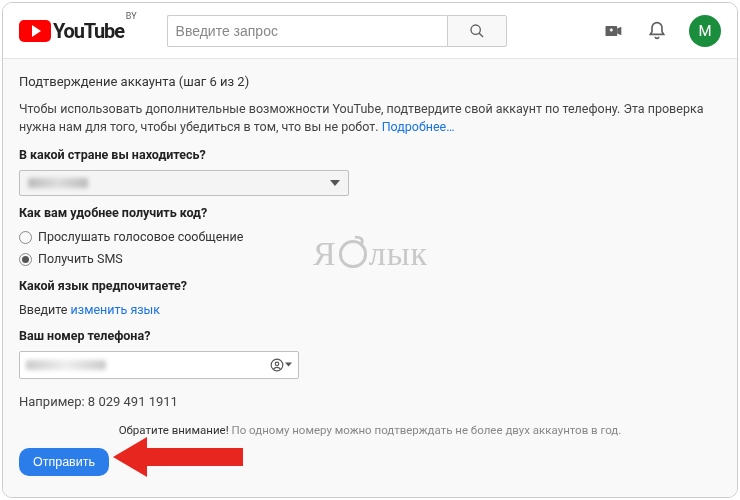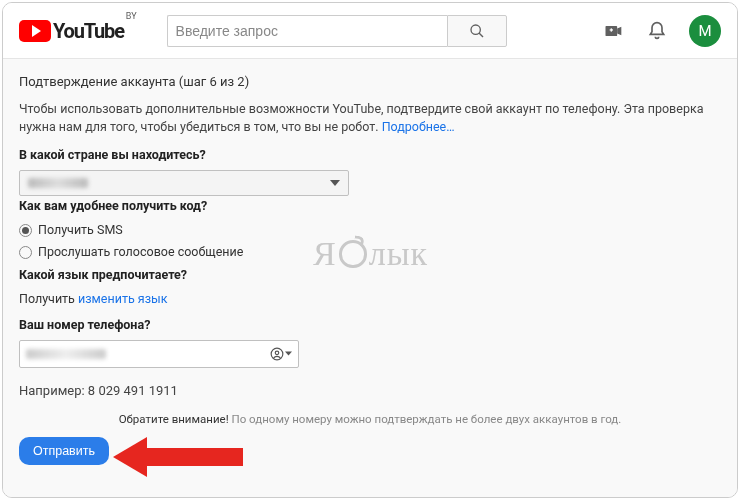--- a/index.html
+++ b/index.html
@@ -16,21 +16,21 @@
     .search-input { flex: 1; border: 1px solid #ccc; border-right: none; padding: 0 8px; font-size: 14px; color: #333; outline: none; border-radius: 2px 0 0 2px; }
     .search-input::placeholder { color: #888; }
     .search-btn { width: 60px; border: 1px solid #ccc; background: #f8f8f8; display: flex; align-items: center; justify-content: center; border-radius: 0 2px 2px 0; cursor: pointer; }
     .spacer { flex: 1; }
     .hicon { width: 24px; height: 24px; margin: 0 10px; color: #606060; display: flex; align-items: center; justify-content: center; cursor: pointer; }
     .avatar { width: 32px; height: 32px; border-radius: 50%; background: #1b8e3e; color: #fff; display: flex; align-items: center; justify-content: center; font-size: 15px; margin-left: 10px; cursor: pointer; }
     .content { padding: 14px 16px; background: #f9f9f9; font-size: 12.5px; color: #333; line-height: 1.45; height: calc(100% - 56px); position: relative; }
     .step-title { font-size: 13px; color: #333; margin-bottom: 8px; }
     .desc { margin-bottom: 10px; color: #444; }
     .desc a, .link { color: #1a73e8; text-decoration: none; cursor: pointer; }
-    .label { font-weight: 700; color: #222; margin: 1px 0 6px; font-size: 12.5px; }
+    .label { font-weight: 700; color: #222; margin: 8px 0 6px; font-size: 12.5px; }
     .select-wrap { width: 330px; height: 26px; border: 1px solid #c0c0c0; background: #f4f4f4; display: flex; align-items: center; justify-content: space-between; padding: 0 8px; border-radius: 2px; cursor: pointer; }
     .select-blur { width: 60px; height: 10px; background: linear-gradient(90deg,#bbb,#ddd,#bbb); filter: blur(2px); border-radius: 2px; }
     .radio-row { display: flex; align-items: center; margin: 4px 0; cursor: pointer; }
     .radio { width: 13px; height: 13px; border: 1px solid #888; border-radius: 50%; margin-right: 6px; display: flex; align-items: center; justify-content: center; }
     .radio.checked::after { content: ""; width: 7px; height: 7px; background: #555; border-radius: 50%; }
     .lang-row { margin: 6px 0 8px; }
     .phone-wrap { display: flex; align-items: center; width: 280px; height: 28px; border: 1px solid #c0c0c0; background: #fff; border-radius: 2px; padding: 0 6px; }
     .phone-blur { width: 80px; height: 10px; background: linear-gradient(90deg,#ccc,#eee,#ccc); filter: blur(2px); border-radius: 2px; }
     .phone-icon { margin-left: auto; color: #555; display: flex; align-items: center; gap: 1px; }
     .example { margin-top: 14px; color: #444; font-size: 13px; }
@@ -99,31 +99,31 @@
     <div class="label">В какой стране вы находитесь?</div>
     <div class="select-wrap">
       <div class="select-blur"></div>
       <svg width="10" height="10" viewBox="0 0 10 10">
           <polygon points="0,2 10,2 5,8" fill="#555"></polygon>
         </svg>
     </div>
 
     <div class="label">Как вам удобнее получить код?</div>
     <div class="radio-row">
+      <span class="radio"></span>
+      <span>Прослушать голосовое сообщение</span>
+    </div>
+    <div class="radio-row">
       <span class="radio checked"></span>
       <span>Получить SMS</span>
-    </div>
-    <div class="radio-row">
-      <span class="radio"></span>
-      <span>Прослушать голосовое сообщение</span>
     </div>
 
     <div class="label">Какой язык предпочитаете?</div>
     <div class="lang-row">
-      <span>Получить</span>
+      <span>Введите</span>
       <span> </span>
       <a class="link">изменить язык</a>
     </div>
 
     <div class="label">Ваш номер телефона?</div>
     <div class="phone-wrap">
       <div class="phone-blur"></div>
       <span class="phone-icon">
         <svg width="14" height="14" viewBox="0 0 24 24" fill="none" stroke="#555" stroke-width="2">
             <circle cx="12" cy="12" r="10"></circle>

